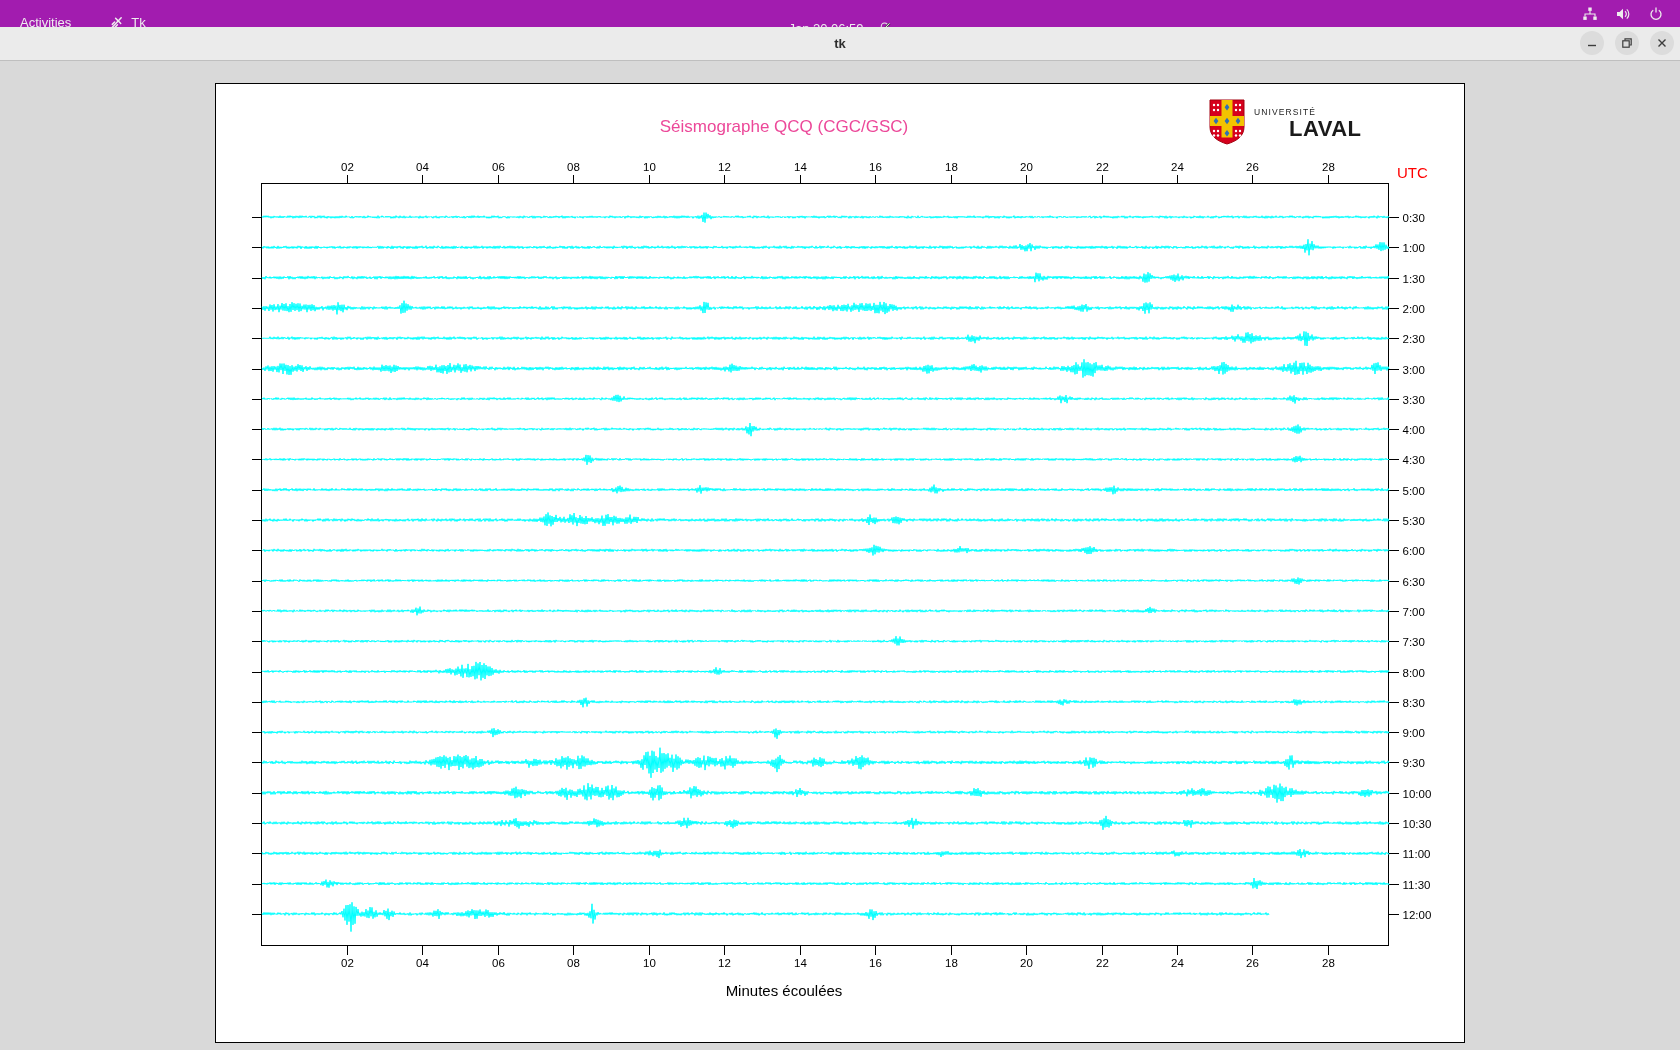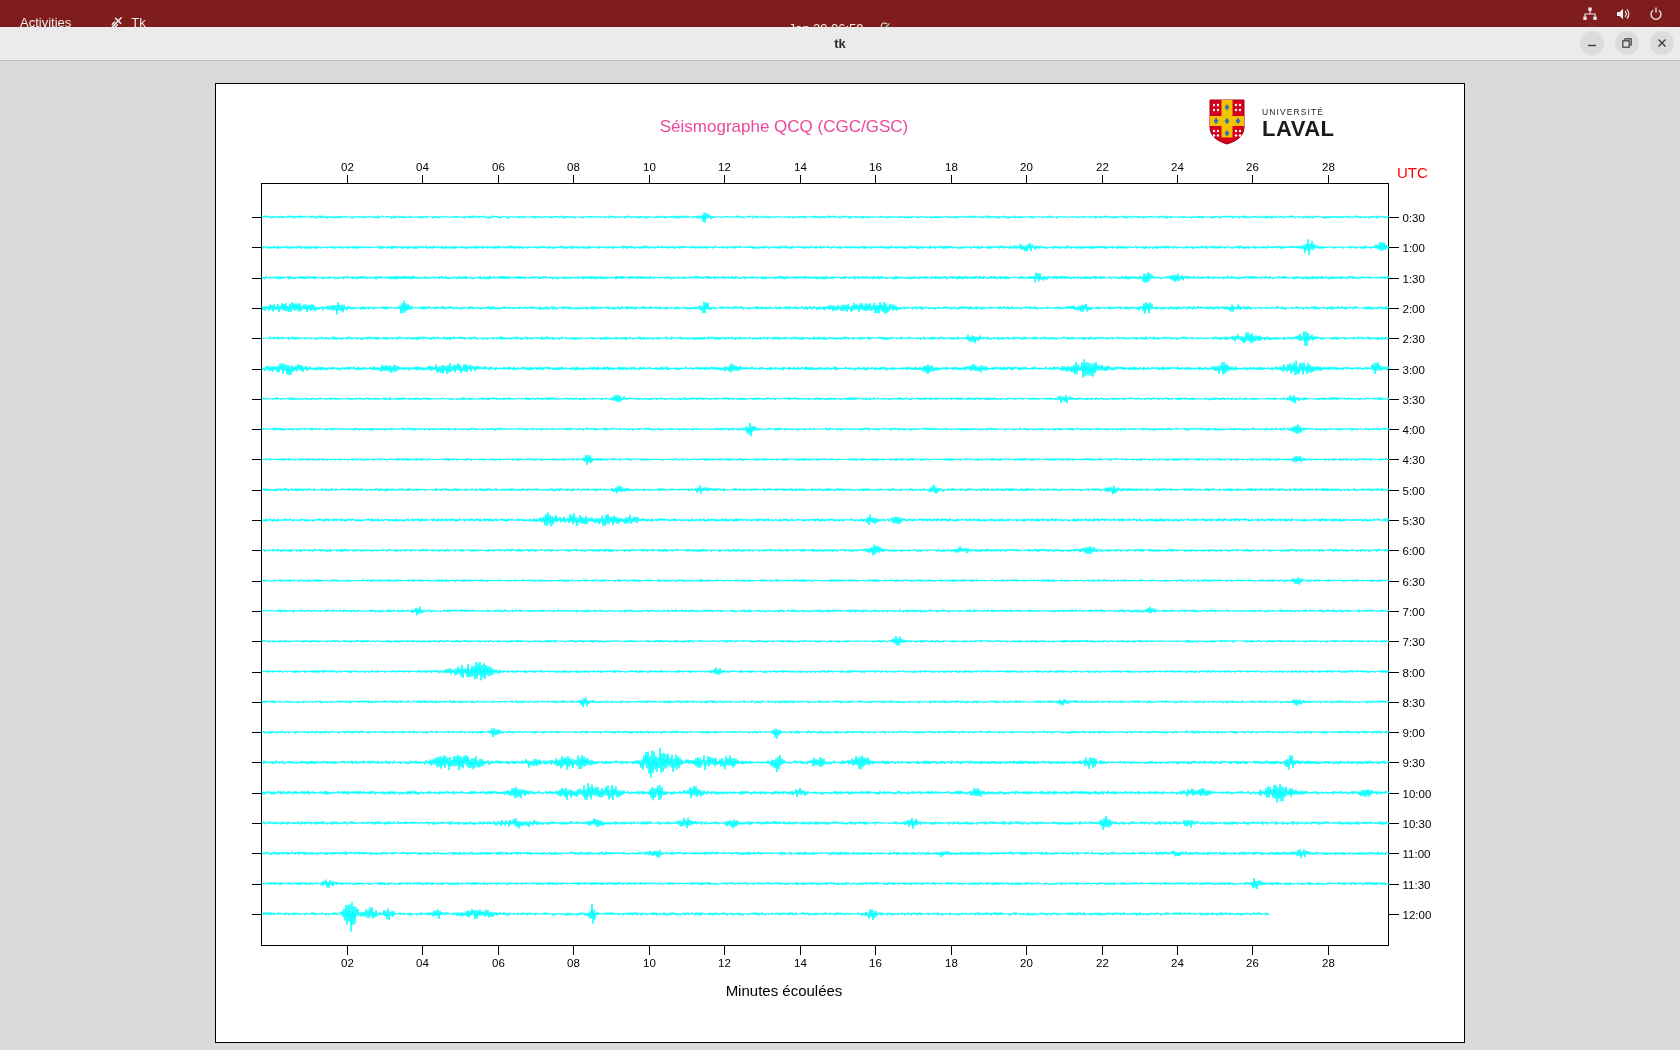--- a/index.html
+++ b/index.html
@@ -5,21 +5,21 @@
   html,body{margin:0;padding:0;}
   body{
     width:1680px;height:1050px;overflow:hidden;position:relative;
     background:#d9d9d9;
     font-family:"Liberation Sans","DejaVu Sans",sans-serif;
     -webkit-font-smoothing:antialiased;
   }
   
   .topbar{
     position:absolute;left:0;top:0;width:1680px;height:44px;
-    background:#7f1d1d;color:#eeeeee;font-size:13px;
+    background:#a21caf;color:#eeeeee;font-size:13px;
     display:flex;align-items:center;
   }
   .topbar .left{display:flex;align-items:center;gap:30px;padding-left:16px;}
   .tb-btn{display:flex;align-items:center;gap:7px;height:27px;padding:0 4px;cursor:default;}
   .topbar .center{
     position:absolute;left:0;right:0;top:15px;height:27px;
     display:flex;align-items:center;justify-content:center;gap:12px;pointer-events:none;
   }
   .topbar .right{position:absolute;right:10px;top:0;height:27px;display:flex;align-items:center;gap:17px;padding-right:6px;}
   .topbar svg{display:block;}
@@ -41,24 +41,24 @@
     background:#ffffff;border:1px solid #000;box-sizing:border-box;
   }
   .hdr{
     position:absolute;left:43px;top:16px;
     font-size:13.5px;line-height:18px;color:#000;white-space:pre;
   }
   .plot-title{
     position:absolute;left:368px;top:33px;width:400px;text-align:center;
     font-size:17px;color:#ec4899;
   }
-  .laval{position:absolute;left:992px;top:15px;display:flex;align-items:center;gap:16px;}
+  .laval{position:absolute;left:992px;top:15px;display:flex;align-items:center;gap:8px;}
   .laval .wordmark{display:flex;flex-direction:column;line-height:1;}
   .laval .l1{font-size:8.5px;letter-spacing:1.1px;color:#222;}
-  .laval .l2{font-size:22px;font-weight:700;letter-spacing:.5px;color:#1a1a1a;margin-top:2px;}
+  .laval .l2{font-size:22px;font-weight:700;letter-spacing:.5px;color:#1a1a1a;margin-top:2px;margin-left:35px;}
   .utc{position:absolute;left:1181px;top:80px;font-size:15px;}
   .xlabel{position:absolute;left:368px;top:898px;width:400px;text-align:center;font-size:15px;color:#000000;}
   #plot{position:absolute;left:0;top:0;}
 </style>
 </head>
 <body>
 
 <div class="topbar">
   <div class="left">
     <div class="tb-btn">

